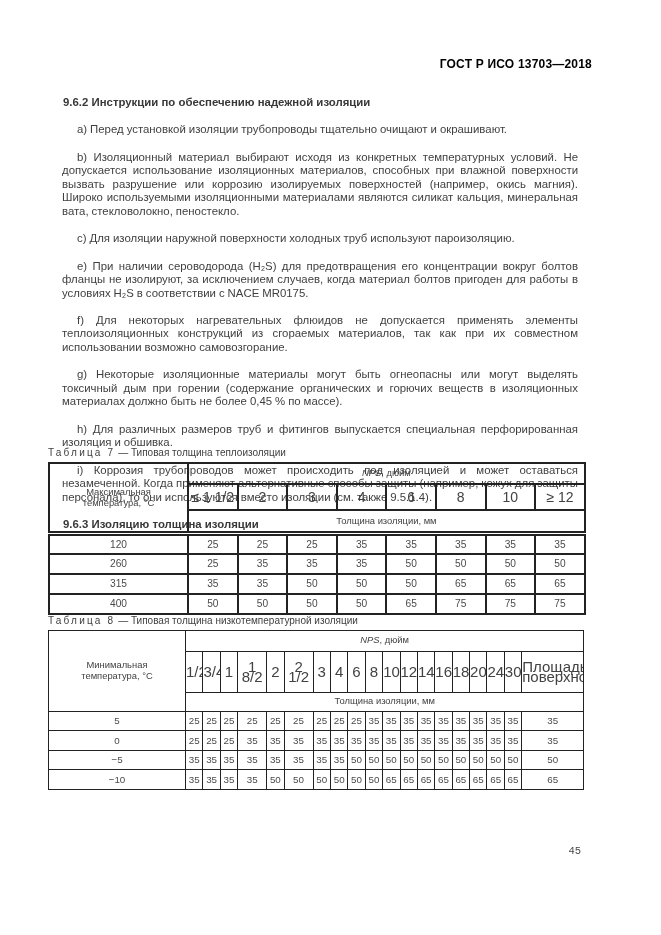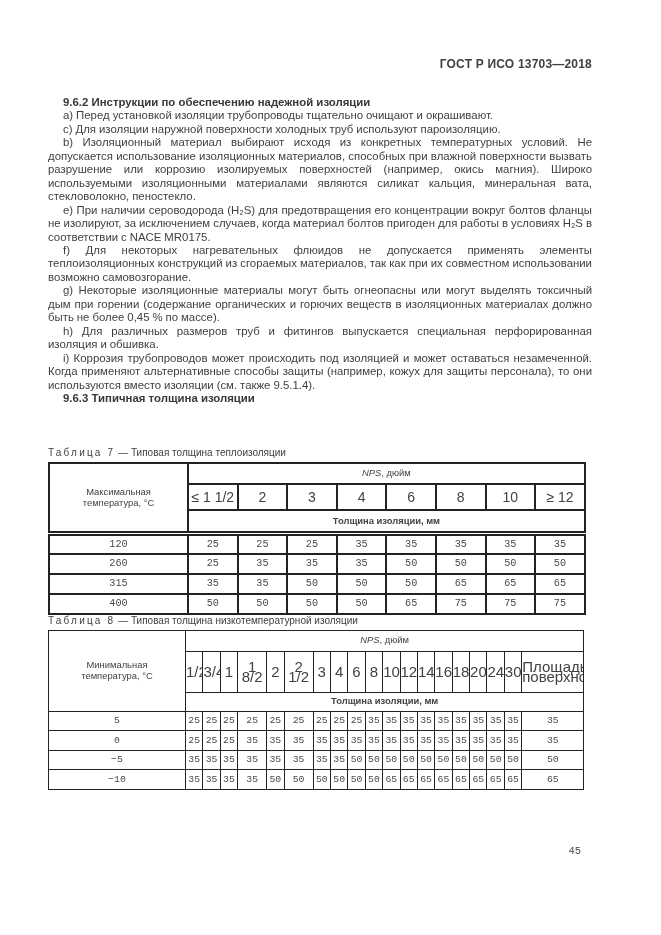--- a/index.html
+++ b/index.html
@@ -7,31 +7,31 @@
   .page{
     position:relative;
     width:661px;height:935px;
     background:#ffffff;
     font-family:"Liberation Sans","DejaVu Sans",sans-serif;
     color:#3f3f3f;
     overflow:hidden;
   }
   .doc-code{
     position:absolute;top:57px;right:69px;
-    font-size:12px;font-weight:bold;color:#404040;letter-spacing:.2px;
+    font-size:12px;font-weight:bold;color:#000000;letter-spacing:.2px;
   }
   .content{
     position:absolute;left:48px;top:96px;width:544px;
   }
   .sec-heading{
     font-size:11.4px;line-height:13.45px;font-weight:bold;color:#383838;
     text-indent:15px;margin:0;
   }
   .content p{
-    margin:0;font-size:11.4px;line-height:13.45px;
+    margin:14px;font-size:11.4px;line-height:13.45px;
     text-align:justify;text-indent:15px;
     hyphens:auto;-webkit-hyphens:auto;
     word-spacing:-0.2px;
   }
   .tables-block{
     position:absolute;left:48px;top:447px;width:536px;
   }
   .tbl-caption{
     font-size:10px;color:#3f3f3f;margin:0 0 4px 0;
   }
@@ -47,23 +47,23 @@
     padding:0;font-weight:normal;overflow:hidden;
   }
   .t8 th,.t8 td{border-width:1.5px;}
   thead th{font-size:9.4px;line-height:10.5px;color:#424242;}
   tbody td{font-size:10.2px;color:#4a4a4a;}
   .t8 tbody td{font-size:9.8px;}
   .nps-row th{height:19px;margin-top:9px;}
   .t8 .nps-row th{height:20px;}
   .cols-row th{height:24px;font-size:14px;}
   .t8 .cols-row th{height:40px;font-size:15px;line-height:10px;}
-  .sub-row th{height:20px;font-weight:bold;}
+  .sub-row th{height:20px;}
   .t8 .sub-row th{height:18px;}
-  tbody tr{height:20px;font-family:Liberation Mono, monospace;}
+  tbody tr{height:20px;}
   .t8 tbody tr{height:19.5px;}
   .rowhead span{display:inline-block;width:92px;line-height:11px;}
   .dbl{border-bottom:5px double #222222;}
   .ital{font-style:italic;}
   
   .t7 col.c0{width:139px;}
   .t7 col.c{width:49.6px;}
   .t8 col.c0{width:137px;}
   .t8 col.c{width:17.4px;}
   .t8 col.cw{width:29px;}
@@ -77,29 +77,29 @@
 <body>
 
 <div class="page">
 
   <div class="doc-code">ГОСТ Р ИСО 13703—2018</div>
 
   <div class="content">
     <h2 class="sec-heading">9.6.2 Инструкции по обеспечению надежной изоляции</h2>
     <div>
         <p>a) Перед установкой изоляции трубопроводы тщательно очищают и окрашивают.</p>
+        <p>b) Изоляционный материал выбирают исходя из конкретных температурных условий. Не допускается использование изоляционных материалов, способных при влажной поверхности вызвать разрушение или коррозию изолируемых поверхностей (например, окись магния). Широко используемыми изоляционными материалами являются силикат кальция, минеральная вата, стекловолокно, пеностекло.</p>
         <p>c) Для изоляции наружной поверхности холодных труб используют пароизоляцию.</p>
-        <p>b) Изоляционный материал выбирают исходя из конкретных температурных условий. Не допускается использование изоляционных материалов, способных при влажной поверхности вызвать разрушение или коррозию изолируемых поверхностей (например, окись магния). Широко используемыми изоляционными материалами являются силикат кальция, минеральная вата, стекловолокно, пеностекло.</p>
         <p>e) При наличии сероводорода (H₂S) для предотвращения его концентрации вокруг болтов фланцы не изолируют, за исключением случаев, когда материал болтов пригоден для работы в условиях H₂S в соответствии с NACE MR0175.</p>
         <p>f) Для некоторых нагревательных флюидов не допускается применять элементы теплоизоляционных конструкций из сгораемых материалов, так как при их совместном использовании возможно самовозгорание.</p>
         <p>g) Некоторые изоляционные материалы могут быть огнеопасны или могут выделять токсичный дым при горении (содержание органических и горючих веществ в изоляционных материалах должно быть не более 0,45 % по массе).</p>
         <p>h) Для различных размеров труб и фитингов выпускается специальная перфорированная изоляция и обшивка.</p>
         <p>i) Коррозия трубопроводов может происходить под изоляцией и может оставаться незамеченной. Когда применяют альтернативные способы защиты (например, кожух для защиты персонала), то они используются вместо изоляции (см. также 9.5.1.4).</p>
       </div>
-    <h2 class="sec-heading">9.6.3 Типичная толщина изоляции</h2>
+    <h2 class="sec-heading">9.6.3 Изоляцию толщина изоляции</h2>
   </div>
 
   <div class="tables-block">
 
     <div class="tbl-caption">
       <span class="cap-label">Таблица 7</span>
       <span>— Типовая толщина теплоизоляции</span>
     </div>
 
     <table class="t7" id="table7">

